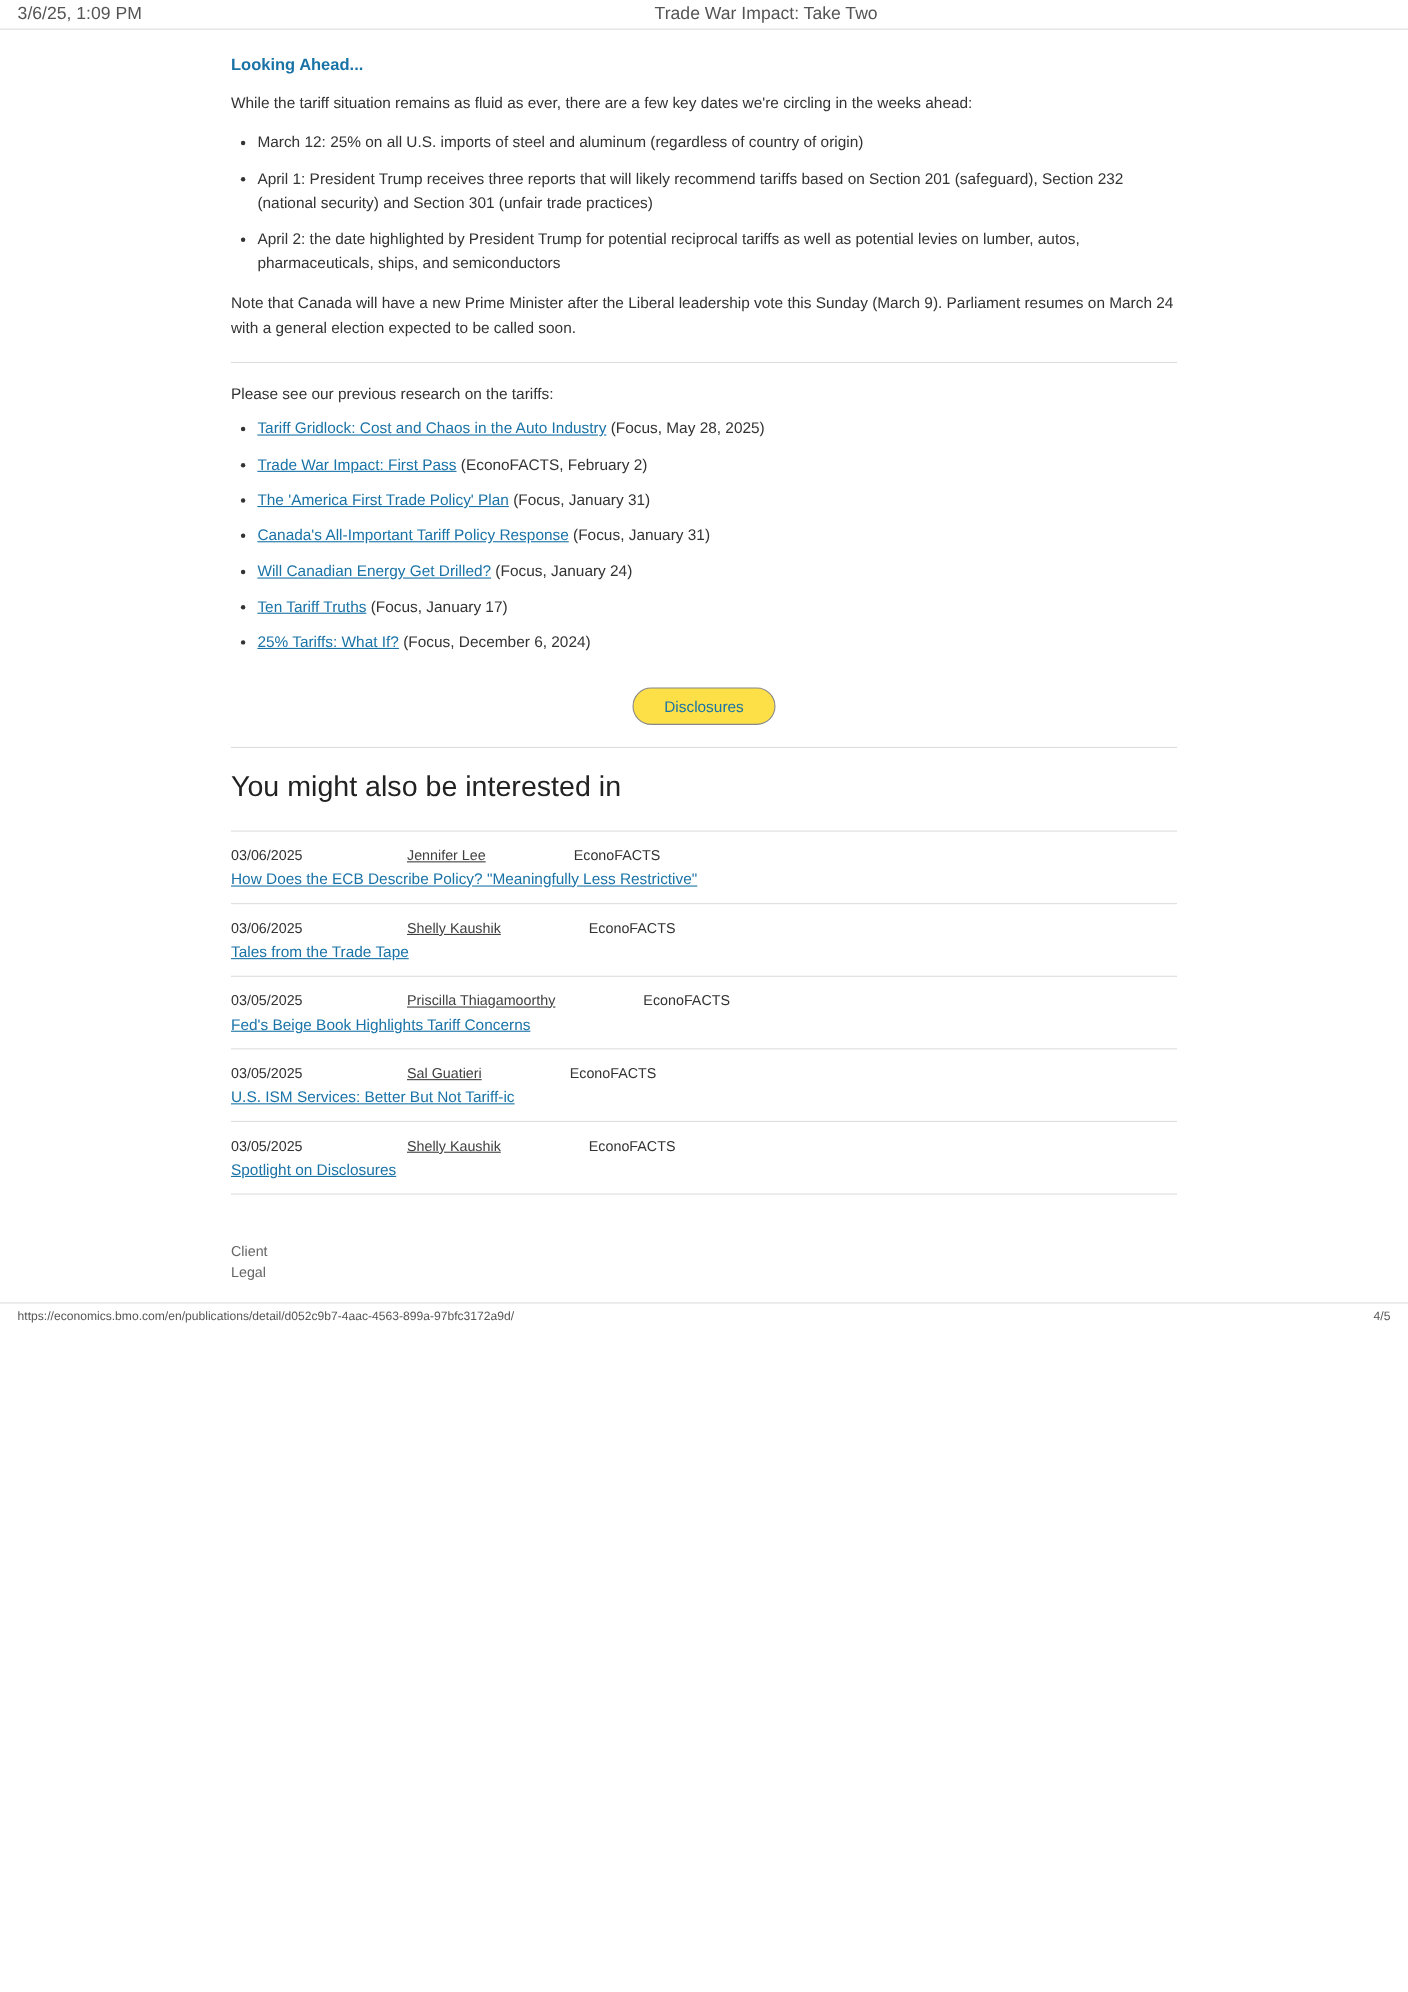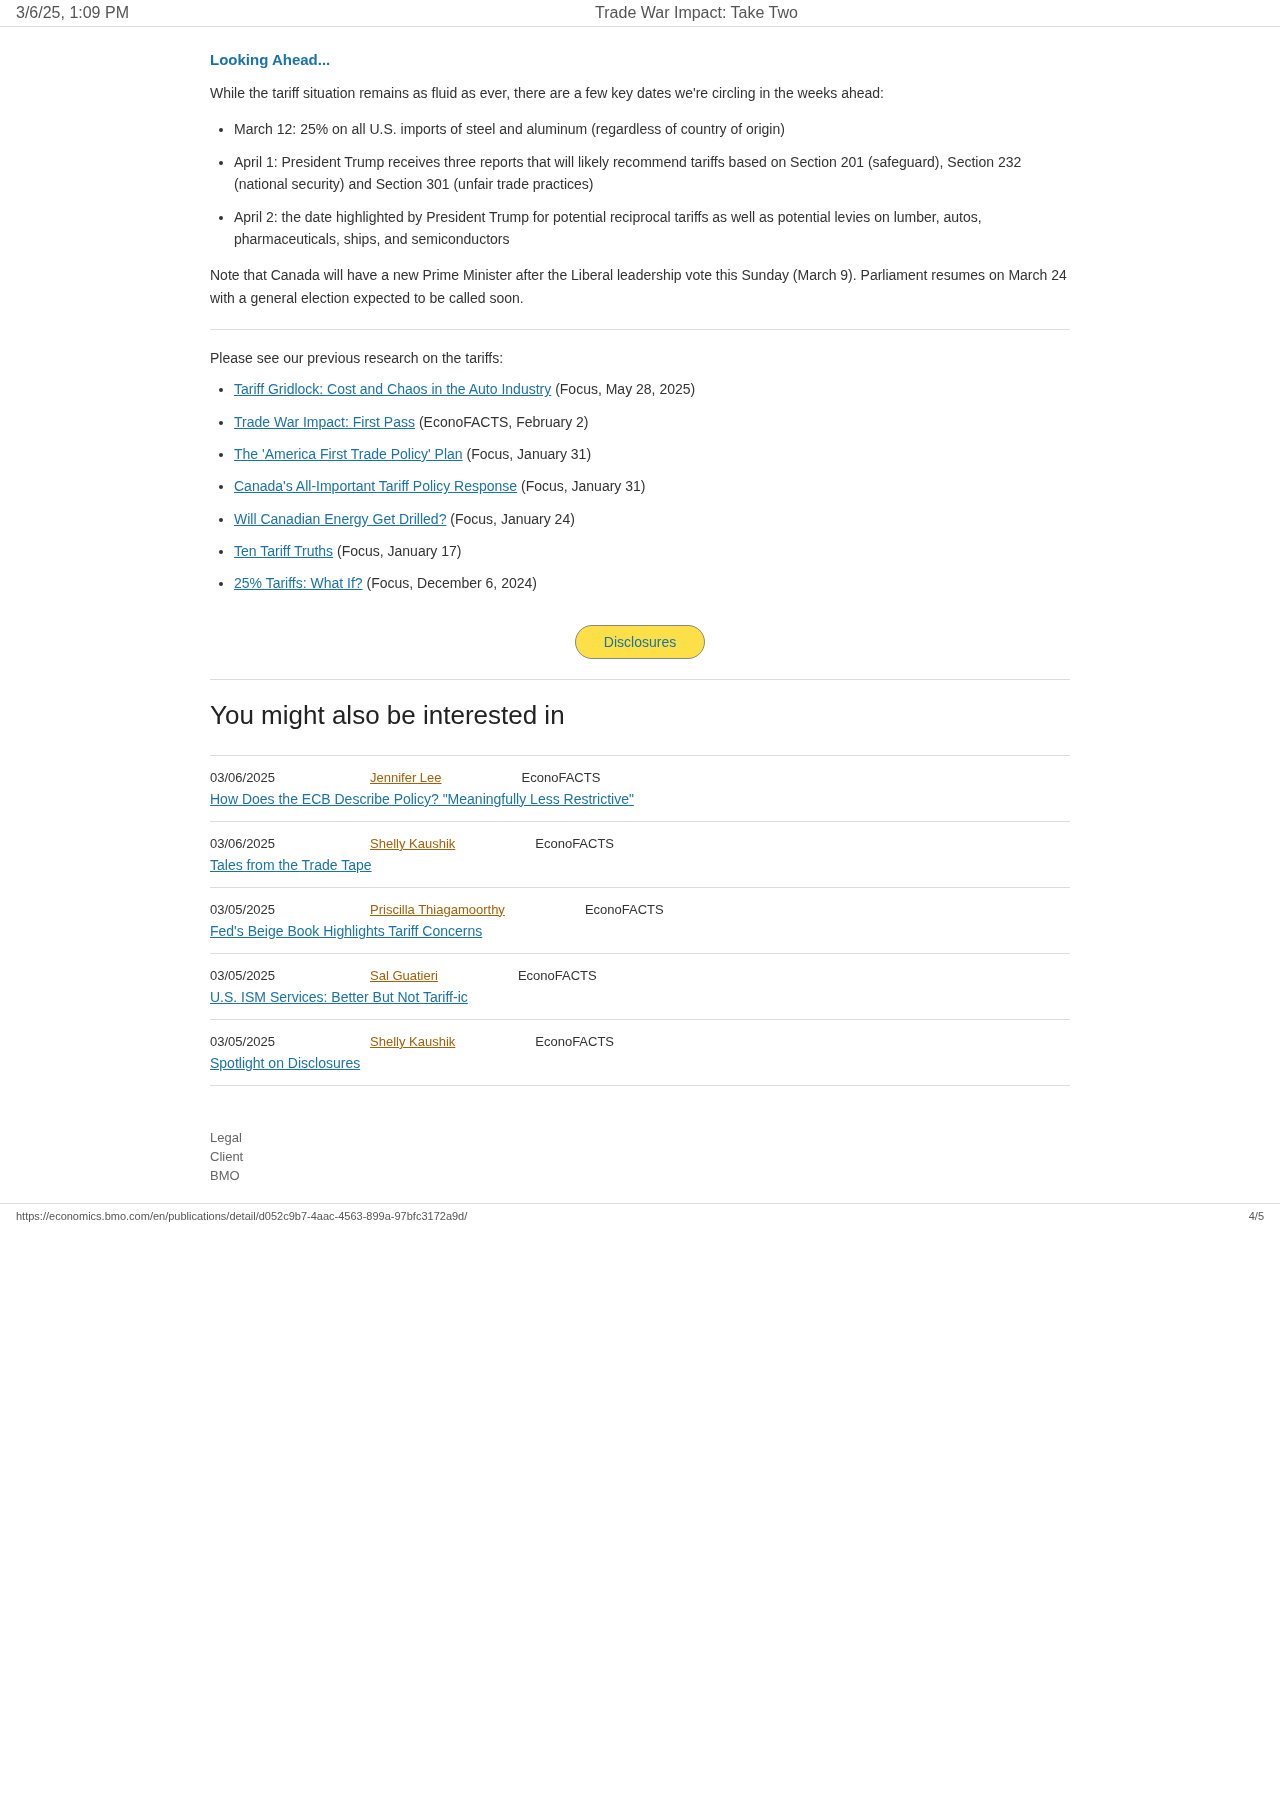--- a/index.html
+++ b/index.html
@@ -106,21 +106,21 @@
       gap: 80px;
       font-size: 13px;
       color: #333;
       margin-bottom: 4px;
     }
     .article-meta .date {
       min-width: 80px;
       color: #333;
     }
     .article-meta .author {
-      color: #a16207;
+      color: #404040;
       text-decoration: underline;
       cursor: pointer;
     }
     .article-meta .category {
       color: #333;
     }
     .article-title-link {
       font-size: 14px;
       color: #1a73a7;
       text-decoration: underline;
@@ -274,22 +274,21 @@
         <a class="article-title-link" href="#">Spotlight on Disclosures</a>
       </div>
 
     </div>
   </div>
 
 </div>
 
 <div class="footer-section">
   <div class="footer-links">
+    <a href="#">Client</a>
     <a href="#">Legal</a>
-    <a href="#">Client</a>
-    <a href="#">BMO</a>
   </div>
 </div>
 
 <div class="url-bar">
   <span>https://economics.bmo.com/en/publications/detail/d052c9b7-4aac-4563-899a-97bfc3172a9d/</span>
   <span>4/5</span>
 </div>
 
 </body></html>

